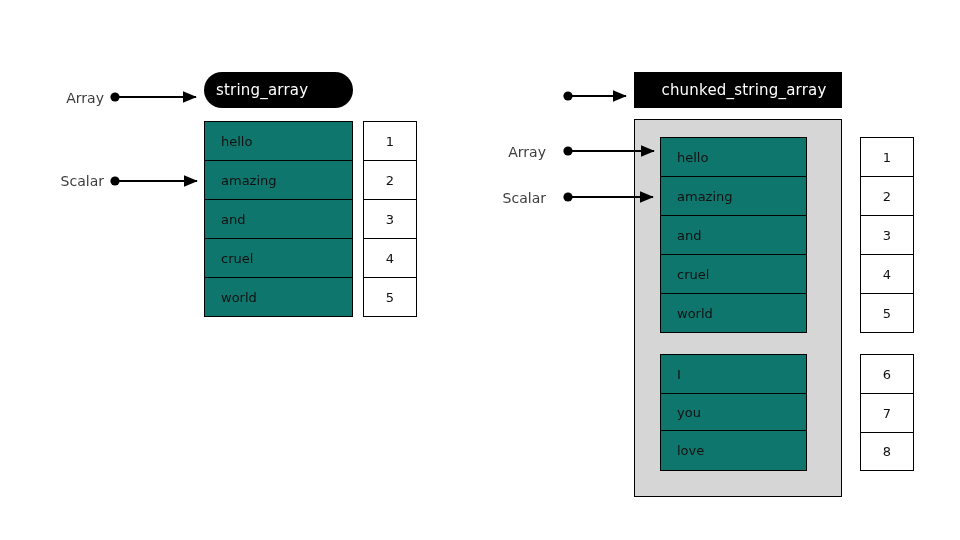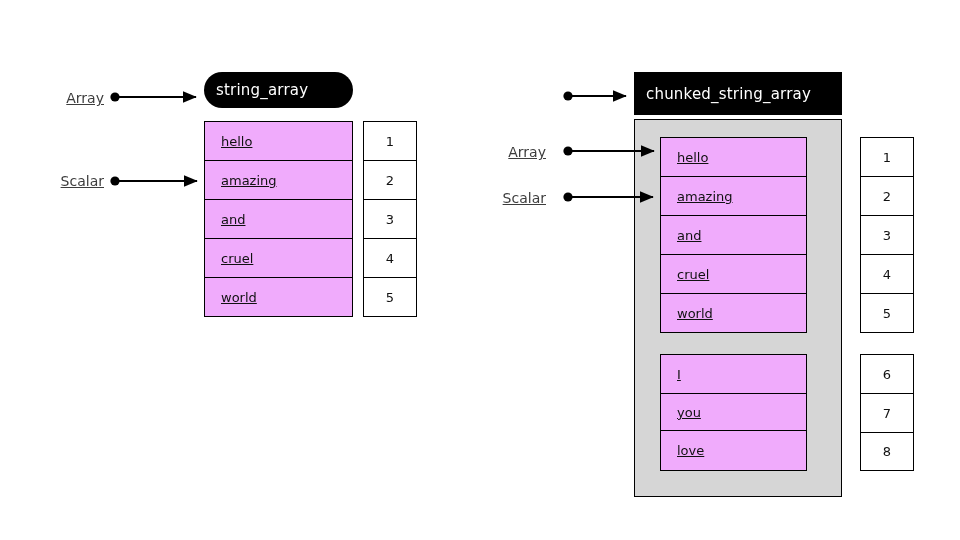--- a/index.html
+++ b/index.html
@@ -39,28 +39,27 @@
     border: 1px solid #000000;
   }
 
   
   .value-table {
     border: 1px solid #000000;
     background: #c7dbf5;
   }
   .value-cell {
     border-bottom: 1px solid #000000;
-    background: #f0abfc;
+    background: #0f766e;
     font-size: 13px;
     color: #111111;
     display: flex;
     align-items: center;
     padding-left: 16px;
     box-sizing: border-box;
-    text-decoration: underline;
   }
   .value-cell:last-child { border-bottom: none; }
 
   
   .index-table {
     border: 1px solid #000000;
     background: #ffffff;
   }
   .index-cell {
     border-bottom: 1px solid #000000;
@@ -75,21 +74,20 @@
   .index-cell:last-child { border-bottom: none; }
 
   
   .anno-label {
     font-size: 14px;
     color: #3d3d3d;
     white-space: nowrap;
     display: flex;
     align-items: center;
     height: 18px;
-    text-decoration: underline;
   }
   .anno-label.right-align { justify-content: flex-end; }
 
   
   #arrows {
     position: absolute;
     left: 0; top: 0;
     width: 960px; height: 540px;
     pointer-events: none;
   }
@@ -121,21 +119,21 @@
     <div class="index-cell" style="height:39px;">3</div>
     <div class="index-cell" style="height:39px;">4</div>
     <div class="index-cell" style="height:38px;">5</div>
   </div>
 
 
   <div class="abs anno-label right-align" style="left:470px; top:143px; width:76px;">Array</div>
 
   <div class="abs anno-label right-align" style="left:462px; top:189px; width:84px;">Scalar</div>
 
-  <div class="abs title-bar" style="left:634px; top:72px; width:208px; height:43px;">
+  <div class="abs title-bar" style="left:634px; top:72px; width:208px; height:36px;justify-content:center;">
     <span>chunked_string_array</span>
   </div>
 
   <div class="abs gray-container" style="left:634px; top:119px; width:208px; height:378px;"></div>
 
   <div class="abs value-table" style="left:660px; top:137px; width:147px; height:196px;">
     <div class="value-cell" style="height:39px;">hello</div>
     <div class="value-cell" style="height:39px;">amazing</div>
     <div class="value-cell" style="height:39px;">and</div>
     <div class="value-cell" style="height:39px;">cruel</div>

